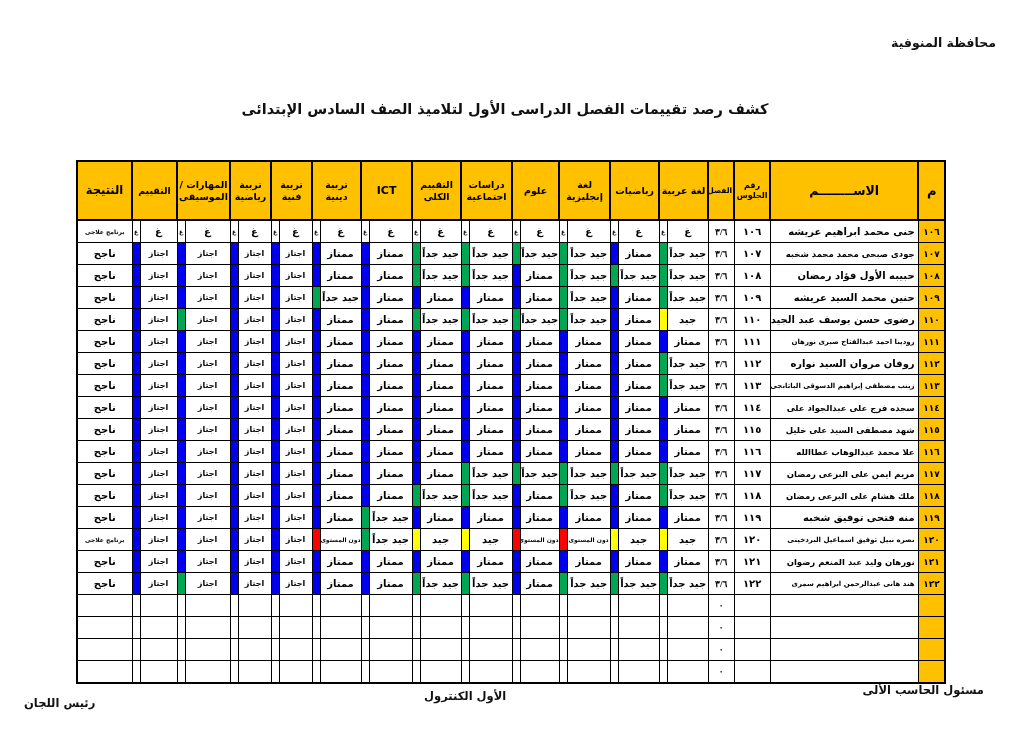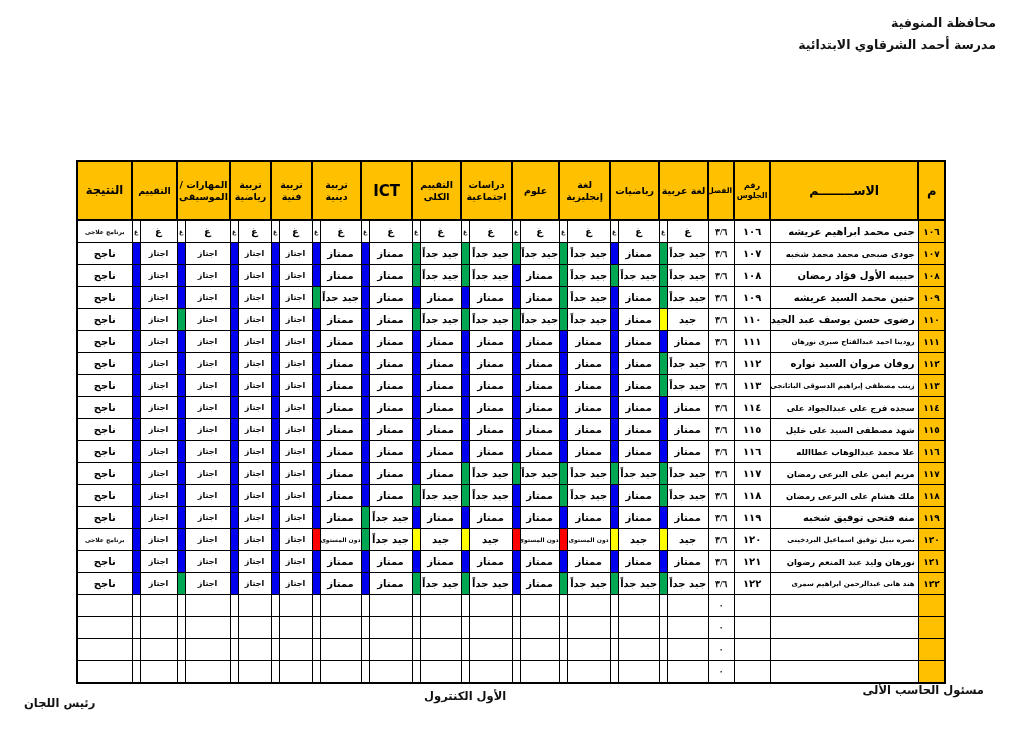--- a/index.html
+++ b/index.html
@@ -1,35 +1,35 @@
 <!DOCTYPE html>
 <html lang="ar" dir="rtl"><head>
 <meta charset="utf-8">
 <style>
   html,body{margin:0;padding:0;background:#e9e9e9;}
   .page{position:relative;width:1024px;height:754px;background:#ffffff;overflow:hidden;
         font-family:"DejaVu Sans","Liberation Sans",sans-serif;}
-  .school-block{position:absolute;top:12px;right:28px;text-align:right;
+  .school-block{position:absolute;top:32px;right:28px;text-align:left;
         font-size:12.5px;font-weight:bold;line-height:22px;color:#111;}
   .title-block{position:absolute;top:101px;left:0;width:1010px;text-align:center;color:#111;}
   .title-line1{font-size:14.5px;font-weight:bold;}
   .title-line2{font-size:13.5px;font-weight:bold;margin-top:7px;}
   table.sheet{position:absolute;top:160px;left:76px;width:868px;border-collapse:collapse;
         table-layout:fixed;border:2.5px solid #000;}
   .sheet th{background:#FFC000;color:#000;border:2px solid #000;border-bottom:2.5px solid #000;
         height:57px;padding:0 1px;font-weight:bold;font-size:9.5px;line-height:1.2;text-align:center;
         overflow:hidden;}
   .sheet td{border:1.5px solid #000;height:21px;padding:0;text-align:center;vertical-align:middle;
         font-weight:bold;color:#000;overflow:hidden;white-space:nowrap;}
   .sheet th.h-m{font-size:13px;}
   .sheet th.h-name{font-size:12.5px;}
   .sheet th.h-seat{font-size:8px;white-space:normal;}
   .sheet th.h-cls{font-size:7.5px;}
   .sheet th.h-subj{white-space:normal;}
-  .sheet th.h-ict{font-size:15px;}
+  .sheet th.h-ict{font-size:11px;}
   .sheet th.h-result{font-size:11.5px;}
   td.c-no{background:#FFC000;font-size:9px;}
   td.c-name{text-align:right;padding-right:3px;font-size:10px;}
   td.c-name.nm-sm{font-size:8.5px;}
   td.c-name.nm-xs{font-size:7px;}
   td.c-seat{font-size:10px;letter-spacing:1px;}
   td.c-cls{font-size:9px;font-family:Liberation Serif, serif;}
   td.c-val{font-size:10px;}
   td.c-val.v-sm{font-size:8px;}
   td.c-val.v-xs{font-size:6px;}
@@ -42,24 +42,24 @@
   .f-center{top:689px;left:424px;}
   .f-left{top:696px;left:24px;}
 </style>
 </head>
 <body>
 
 <div class="page">
 
   <div class="school-block">
     <div>محافظة المنوفية</div>
-    <div>مدرسة أحمد الشرقاوي الابتدائية</div>
   </div>
 
   <div class="title-block">
+    <div class="title-line1">كشف رصد تقييمات الفصل الدراسى الأول لتلاميذ الصف السادس الإبتدائى</div>
   </div>
 
   <table class="sheet" dir="rtl">
     <colgroup>
         <col style="width: 27px;">
         <col style="width: 148px;">
         <col style="width: 36px;">
         <col style="width: 26px;">
         <col style="width: 41px;">
         <col style="width: 8px;">

